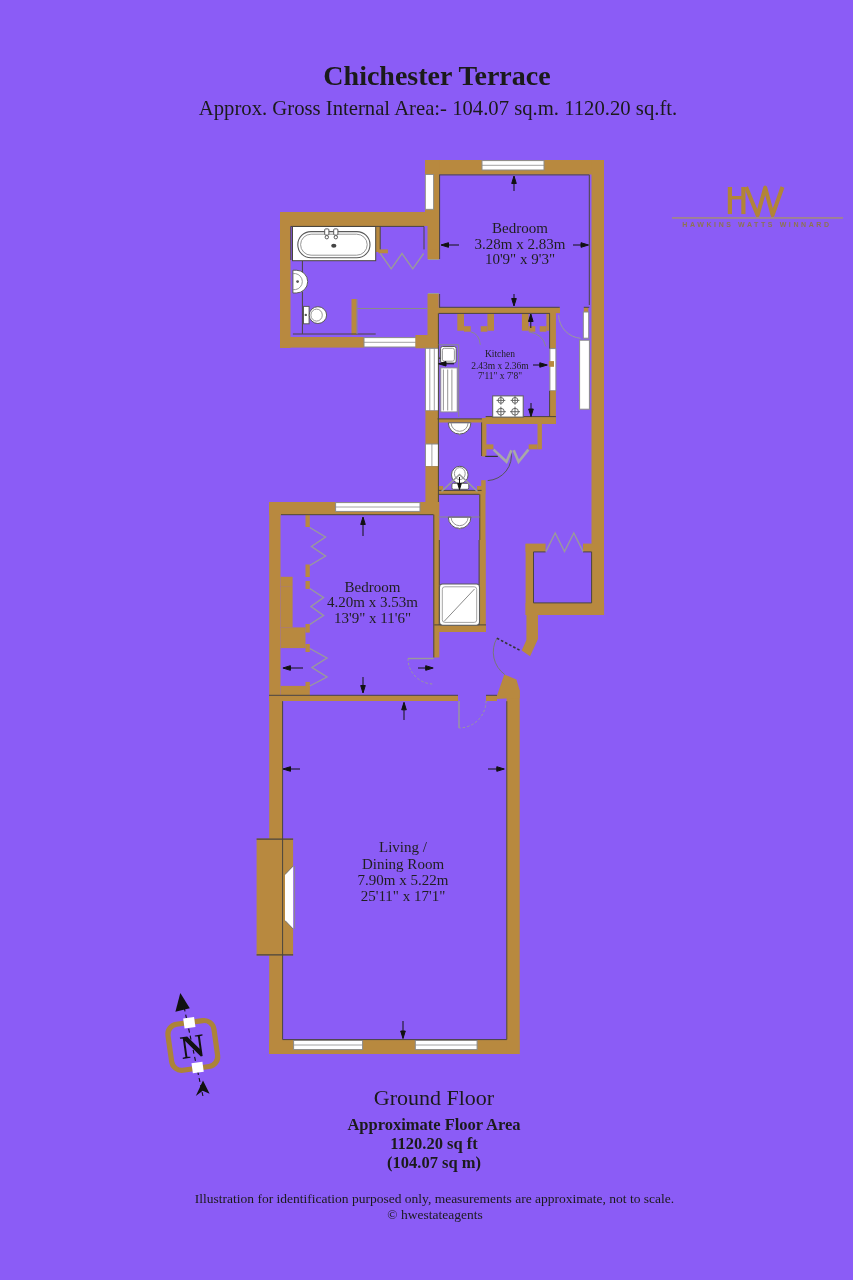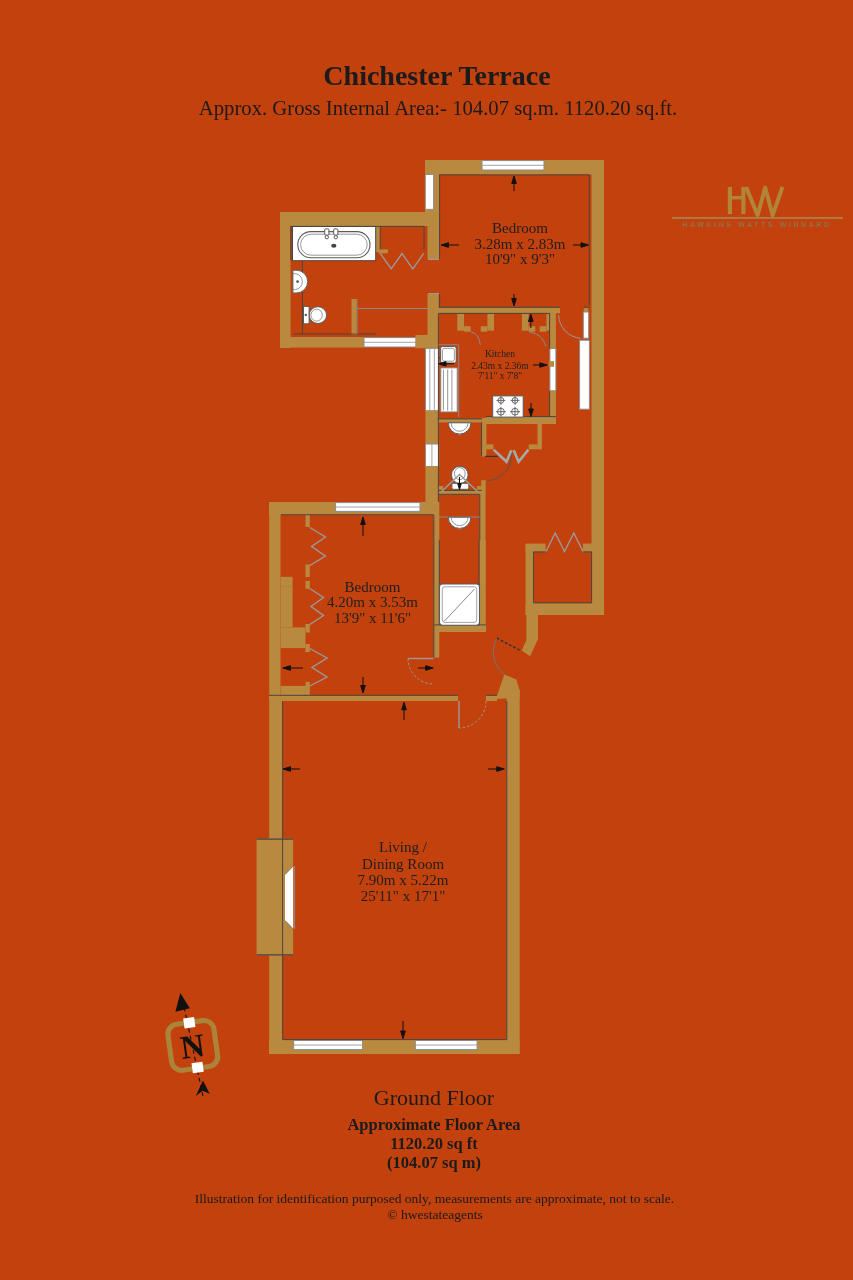--- a/index.html
+++ b/index.html
@@ -1,16 +1,16 @@
 <!DOCTYPE html>
 <html><head>
 <meta charset="utf-8">
 <style>
 html,body{margin:0;padding:0;background:#ffffff;}
-#page{position:relative;width:853px;height:1280px;background:#c2410c;overflow:hidden;font-family:"Liberation Serif",serif;}
+#page{position:relative;width:853px;height:1280px;background:#8b5cf6;overflow:hidden;font-family:"Liberation Serif",serif;}
 svg{position:absolute;left:0;top:0;}
 </style>
 </head>
 <body>
 <div id="page">
 <svg width="853" height="1280" viewBox="0 0 853 1280">
 
 <text x="437" y="85" font-size="28" font-weight="bold" fill="#1b1b1b" text-anchor="middle" font-family="Liberation Serif, serif">Chichester Terrace</text>
 
 <text x="438" y="115" font-size="20.7" fill="#1b1b1b" text-anchor="middle" font-family="Liberation Serif, serif">Approx. Gross Internal Area:- 104.07 sq.m. 1120.20 sq.ft.</text>

